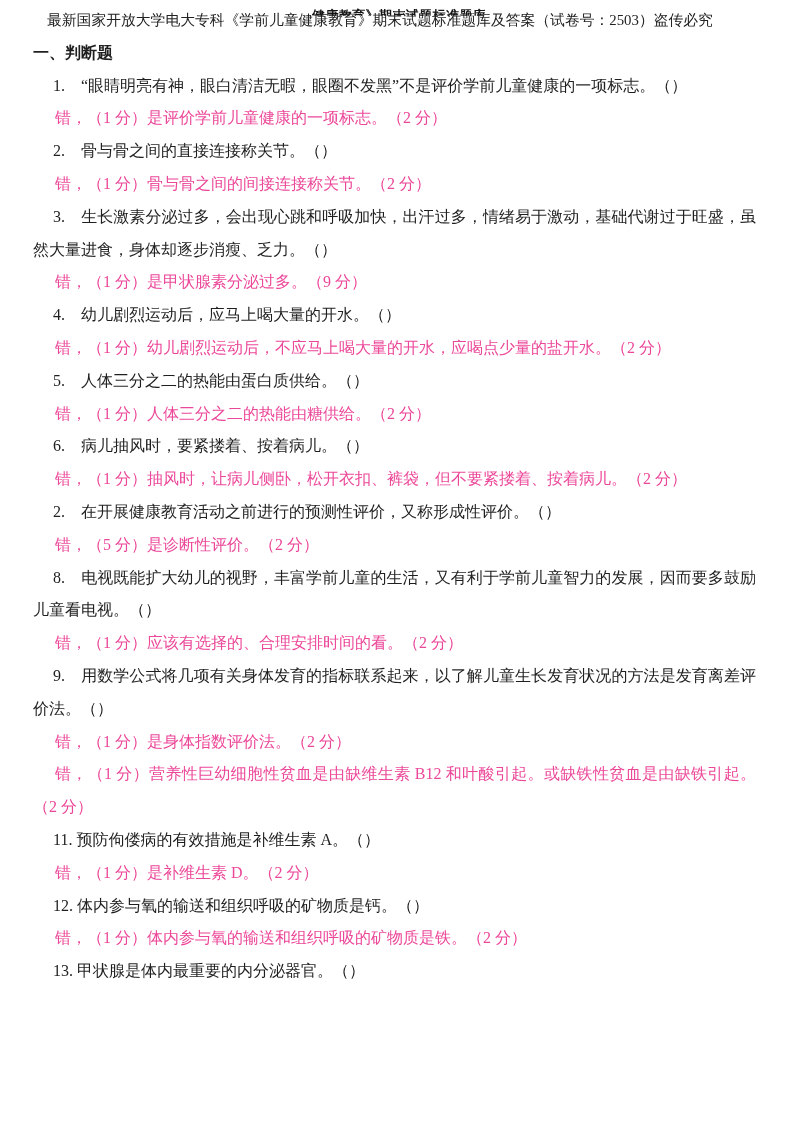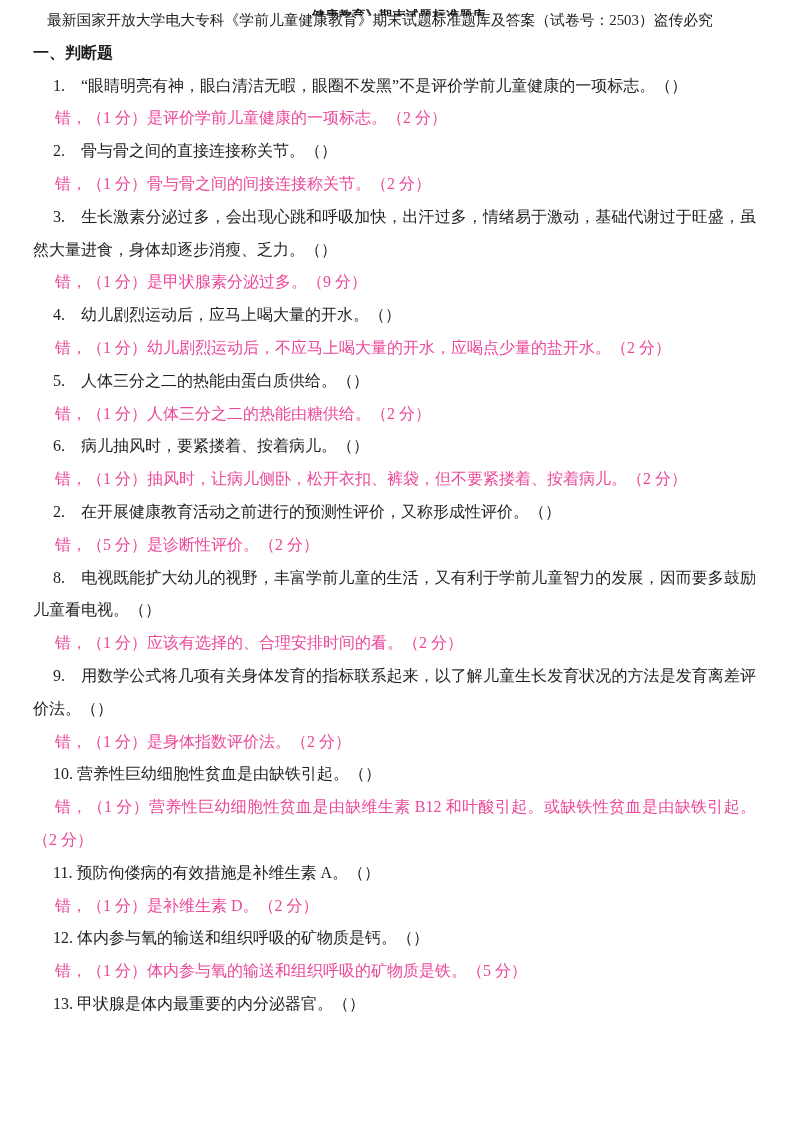--- a/index.html
+++ b/index.html
@@ -80,23 +80,22 @@
 
   <p class="q">2.　在开展健康教育活动之前进行的预测性评价，又称形成性评价。（）</p>
   <p class="a">错，（5 分）是诊断性评价。（2 分）</p>
 
   <p class="q">8.　电视既能扩大幼儿的视野，丰富学前儿童的生活，又有利于学前儿童智力的发展，因而要多鼓励儿童看电视。（）</p>
   <p class="a">错，（1 分）应该有选择的、合理安排时间的看。（2 分）</p>
 
   <p class="q">9.　用数学公式将几项有关身体发育的指标联系起来，以了解儿童生长发育状况的方法是发育离差评价法。（）</p>
   <p class="a">错，（1 分）是身体指数评价法。（2 分）</p>
 
-  <p class="q">10. 营养性巨幼细胞性贫血是由缺铁引起。（）</p>
   <p class="a">错，（1 分）营养性巨幼细胞性贫血是由缺维生素 B12 和叶酸引起。或缺铁性贫血是由缺铁引起。（2 分）</p>
 
   <p class="q">11. 预防佝偻病的有效措施是补维生素 A。（）</p>
   <p class="a">错，（1 分）是补维生素 D。（2 分）</p>
 
   <p class="q">12. 体内参与氧的输送和组织呼吸的矿物质是钙。（）</p>
-  <p class="a">错，（1 分）体内参与氧的输送和组织呼吸的矿物质是铁。（5 分）</p>
+  <p class="a">错，（1 分）体内参与氧的输送和组织呼吸的矿物质是铁。（2 分）</p>
 
   <p class="q">13. 甲状腺是体内最重要的内分泌器官。（）</p>
 </div>
 
 </body></html>

